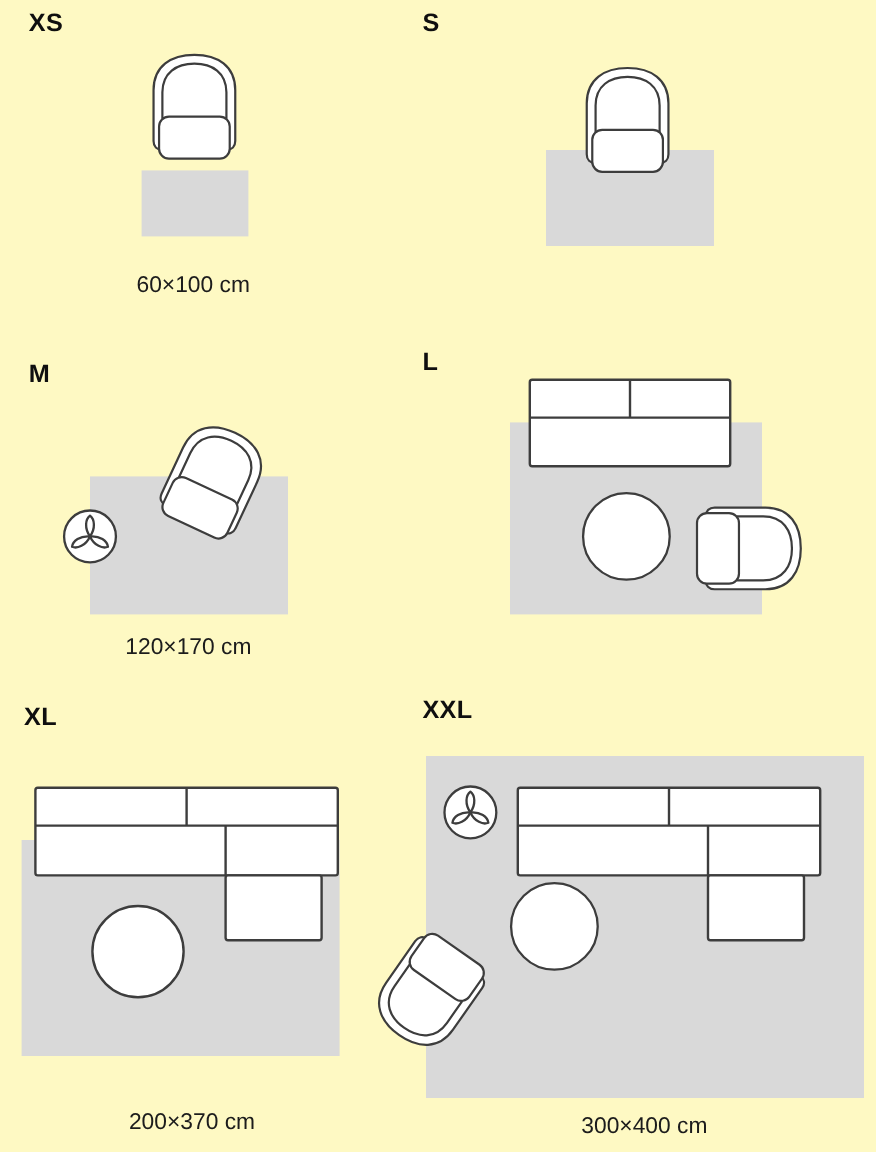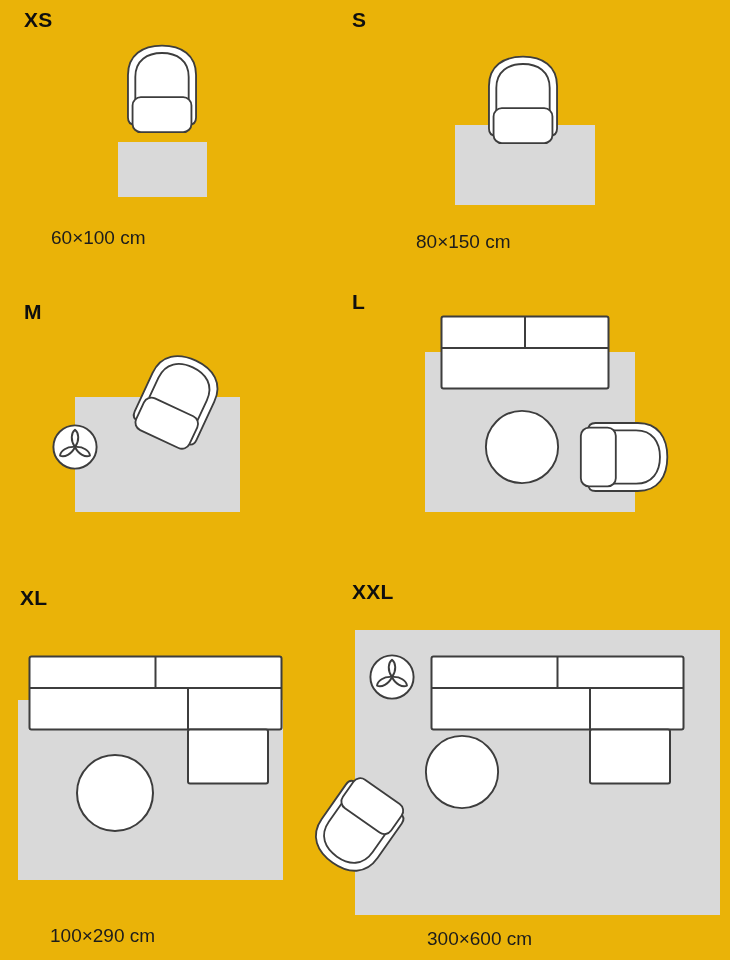--- a/index.html
+++ b/index.html
@@ -1,23 +1,23 @@
 <!DOCTYPE html>
 <html><head>
 <meta charset="utf-8">
 <style>
   * { margin:0; padding:0; box-sizing:border-box; }
   html, body { background:#ffffff; }
   .stage {
-    position:relative; width:730px; height:960px; background:#eab308;
+    position:relative; width:730px; height:960px; background:#fef9c3;
     font-family:"Liberation Sans", sans-serif; overflow:hidden;
   }
   .abs { position:absolute; }
   .size-label { font-weight:700; font-size:21px; color:#0f0f0f; letter-spacing:.3px; }
-  .dims { font-size:19px; color:#1c1c1c; width:220px; }
+  .dims { font-size:19px; color:#1c1c1c; width:220px; text-align:center; }
   .rug { background:#d9d9d9; position:absolute; }
   svg.f { position:absolute; overflow:visible; display:block; }
   .stroke { fill:#ffffff; stroke:#3d3d3d; stroke-width:2; stroke-linejoin:round; }
   .line { fill:none; stroke:#3d3d3d; stroke-width:2; stroke-linejoin:round; }
 </style>
 </head>
 <body>
 
 <div class="stage">
 
@@ -63,30 +63,30 @@
   <svg class="f" style="left:119px;top:42px" width="86" height="92">
       <use href="#armchair"></use>
     </svg>
   <div class="abs dims" style="left:51px;top:227px">60×100 cm</div>
 
   <div class="abs size-label" style="left:352px;top:8px">S</div>
   <div class="rug" style="left:455px;top:125px;width:140px;height:80px"></div>
   <svg class="f" style="left:480px;top:53px" width="86" height="92">
       <use href="#armchair"></use>
     </svg>
-  <div class="abs dims" style="left:416px;top:231px">80×150 cm</div>
 
   <div class="abs size-label" style="left:24px;top:300px">M</div>
   <div class="rug" style="left:75px;top:397px;width:165px;height:115px"></div>
   <svg class="f" style="left:135px;top:353px;transform:rotate(25deg)" width="86" height="92">
       <use href="#armchair"></use>
     </svg>
   <svg class="f" style="left:51px;top:423px" width="48" height="48">
       <use href="#plant"></use>
     </svg>
+  <div class="abs dims" style="left:47px;top:529px">120×170 cm</div>
 
   <div class="abs size-label" style="left:352px;top:290px">L</div>
   <div class="rug" style="left:425px;top:352px;width:210px;height:160px"></div>
   <svg class="f" style="left:440px;top:315px" width="170" height="75">
       <use href="#sofa"></use>
     </svg>
   <svg class="f" style="left:484px;top:409px" width="76" height="76">
       <use href="#round-table"></use>
     </svg>
   <svg class="f" style="left:582px;top:411px;transform:rotate(90deg)" width="86" height="92">
@@ -94,31 +94,31 @@
     </svg>
 
   <div class="abs size-label" style="left:20px;top:586px">XL</div>
   <div class="rug" style="left:18px;top:700px;width:265px;height:180px"></div>
   <svg class="f" style="left:28px;top:655px" width="255" height="130">
       <use href="#sectional"></use>
     </svg>
   <svg class="f" style="left:75px;top:753px" width="80" height="80">
       <use href="#round-table"></use>
     </svg>
-  <div class="abs dims" style="left:50px;top:925px">100×290 cm</div>
+  <div class="abs dims" style="left:50px;top:925px">200×370 cm</div>
 
   <div class="abs size-label" style="left:352px;top:580px">XXL</div>
   <div class="rug" style="left:355px;top:630px;width:365px;height:285px"></div>
   <svg class="f" style="left:368px;top:653px" width="48" height="48">
       <use href="#plant"></use>
     </svg>
   <svg class="f" style="left:430px;top:655px" width="255" height="130">
       <use href="#sectional"></use>
     </svg>
   <svg class="f" style="left:424px;top:734px" width="76" height="76">
       <use href="#round-table"></use>
     </svg>
   <svg class="f" style="left:314px;top:782px;transform:rotate(215deg)" width="86" height="92">
       <use href="#armchair"></use>
     </svg>
-  <div class="abs dims" style="left:427px;top:928px">300×600 cm</div>
+  <div class="abs dims" style="left:427px;top:928px">300×400 cm</div>
 
 </div>
 
 </body></html>

